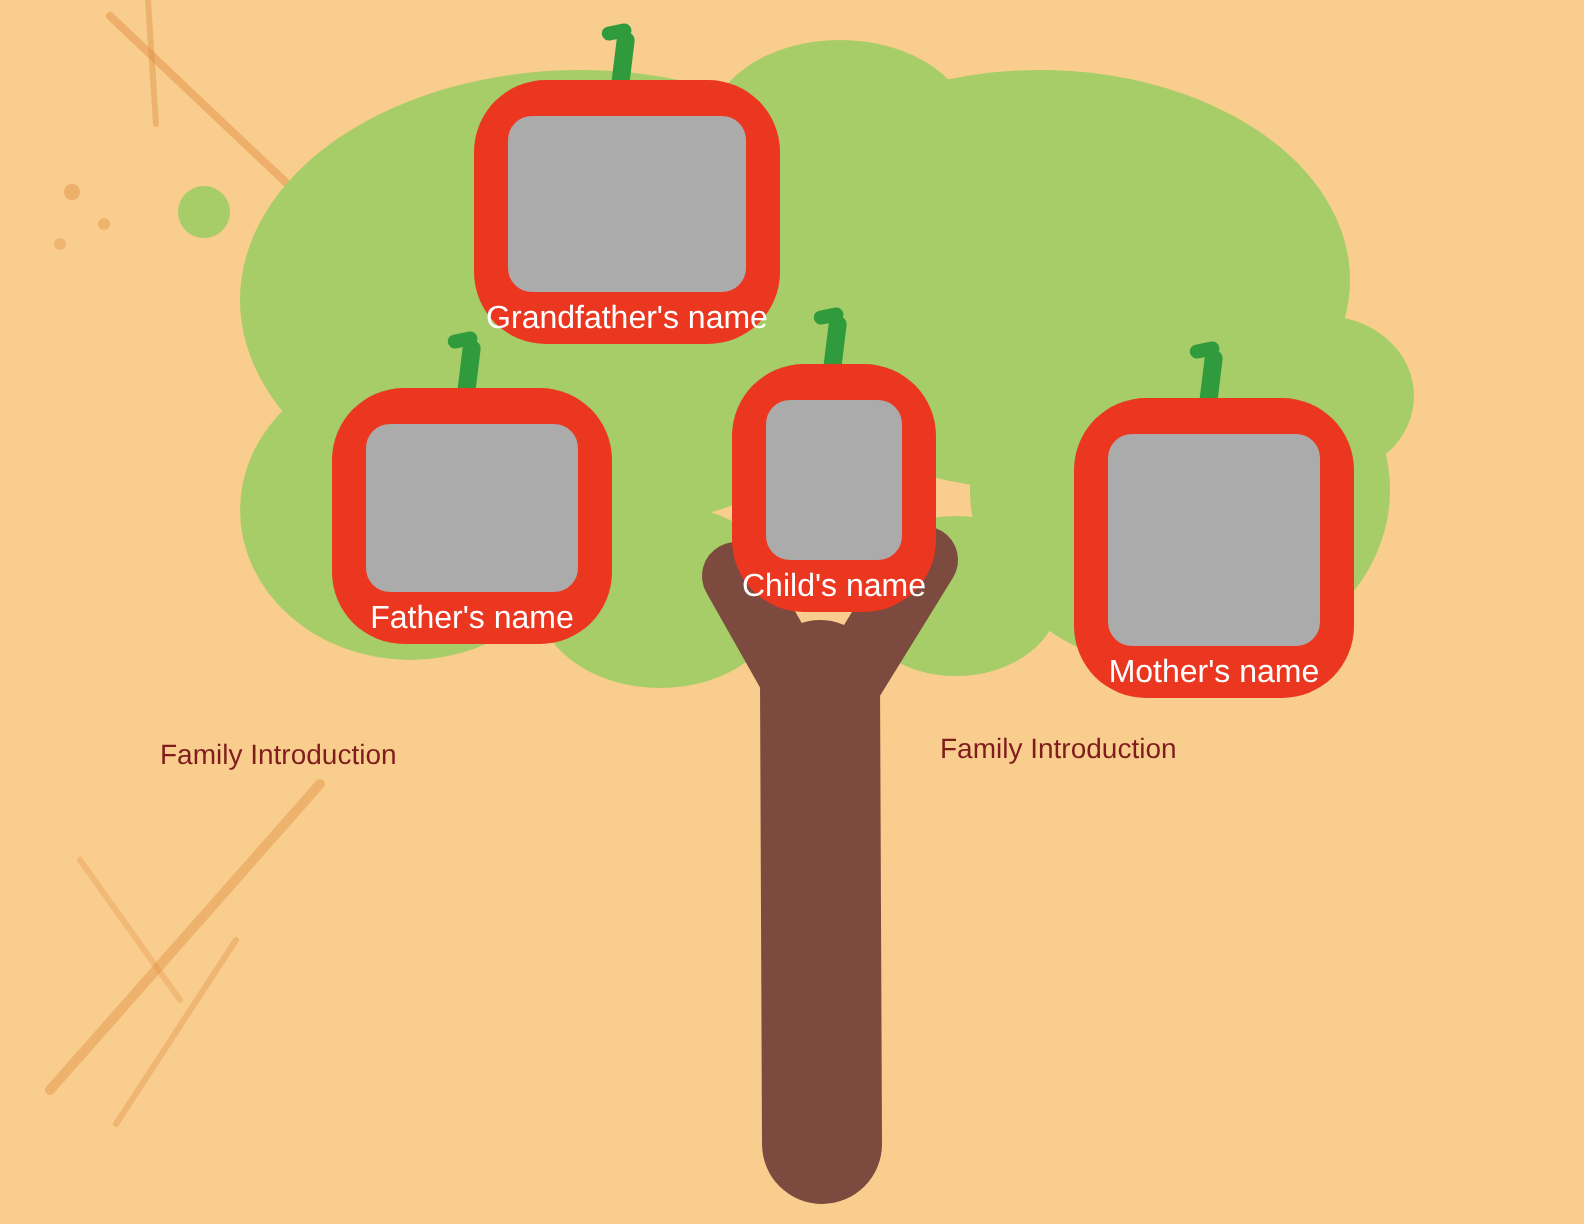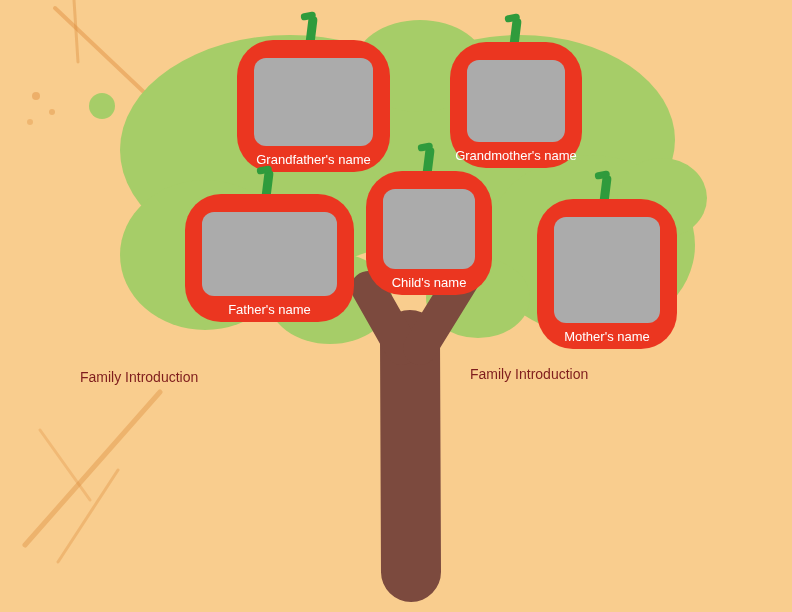--- a/index.html
+++ b/index.html
@@ -41,21 +41,21 @@
     position:absolute;
     left:17px;right:17px;top:18px;bottom:26px;
     background:#ABABAB;
     border-radius:12px;
   }
   .apple-label{
     position:absolute;
     left:0;right:0;bottom:3px;
     text-align:center;
     color:#FFFFFF;
-    font-size:13px;
+    font-size:16px;
     line-height:18px;
     white-space:nowrap;
   }
   .intro{
     position:absolute;z-index:5;
     color:#7f1d1d;
     font-size:14px;
     white-space:nowrap;
   }
   #intro-left{left:80px;top:369px;}
@@ -99,35 +99,29 @@
     </g>
   </svg>
 
   <div class="apple" style="left:237px;top:40px;width:153px;height:132px">
     <div class="stem"></div>
     <div class="apple-body"></div>
     <div class="photo"></div>
     <div class="apple-label">Grandfather's name</div>
   </div>
 
-  <div class="apple" style="left:450px;top:42px;width:132px;height:126px">
-    <div class="stem"></div>
-    <div class="apple-body"></div>
-    <div class="photo"></div>
-    <div class="apple-label">Grandmother's name</div>
-  </div>
 
-  <div class="apple" style="left:185px;top:194px;width:169px;height:128px">
+  <div class="apple" style="left:166px;top:194px;width:140px;height:128px">
     <div class="stem"></div>
     <div class="apple-body"></div>
     <div class="photo"></div>
     <div class="apple-label">Father's name</div>
   </div>
 
-  <div class="apple" style="left:366px;top:171px;width:126px;height:124px">
+  <div class="apple" style="left:366px;top:182px;width:102px;height:124px">
     <div class="stem"></div>
     <div class="apple-body"></div>
     <div class="photo"></div>
     <div class="apple-label">Child's name</div>
   </div>
 
   <div class="apple" style="left:537px;top:199px;width:140px;height:150px">
     <div class="stem"></div>
     <div class="apple-body"></div>
     <div class="photo"></div>

